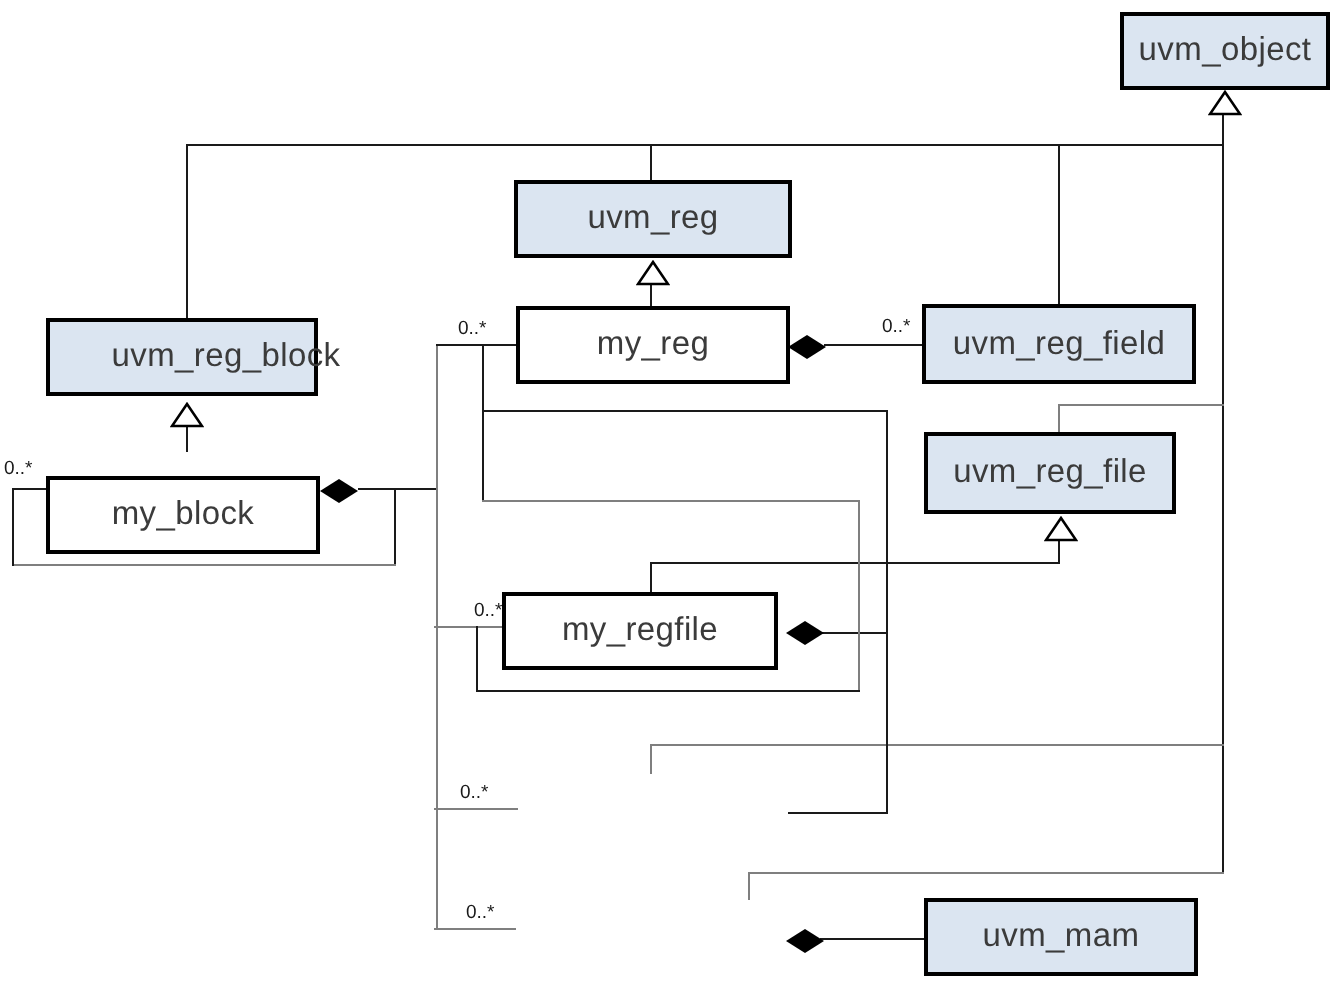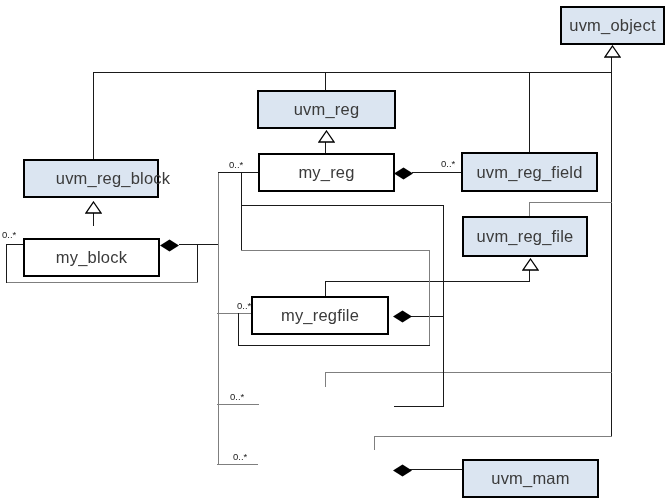--- a/index.html
+++ b/index.html
@@ -22,21 +22,21 @@
 <div id="canvas">
 
   <div class="node" style="left:560px;top:6px;width:105px;height:39px;">uvm_object</div>
   <div class="node" style="left:257px;top:90px;width:139px;height:39px;">uvm_reg</div>
   <div class="node" style="left:23px;top:159px;width:136px;height:39px;padding-left:44px;">uvm_reg_block</div>
   <div class="node" style="left:461px;top:152px;width:137px;height:40px;">uvm_reg_field</div>
   <div class="node user" style="left:258px;top:153px;width:137px;height:39px;">my_reg</div>
   <div class="node user" style="left:23px;top:238px;width:137px;height:39px;">my_block</div>
   <div class="node" style="left:462px;top:216px;width:126px;height:41px;">uvm_reg_file</div>
   <div class="node user" style="left:251px;top:296px;width:138px;height:39px;">my_regfile</div>
-  <div class="node" style="left:462px;top:459px;width:137px;height:39px;">uvm_mam</div>
+  <div class="node" style="left:462px;top:449px;width:137px;height:39px;">uvm_mam</div>
 
   <span class="mult" style="left:229px;top:160px;">0..*</span>
   <span class="mult" style="left:441px;top:159px;">0..*</span>
   <span class="mult" style="left:2px;top:230px;">0..*</span>
   <span class="mult" style="left:237px;top:301px;">0..*</span>
   <span class="mult" style="left:230px;top:392px;">0..*</span>
   <span class="mult" style="left:233px;top:452px;">0..*</span>
 <div class="hl k" style="left: 93px; top: 72px; width: 519px;"></div>
     <div class="vl k" style="left: 93px; top: 72px; height: 87px;"></div>
     <div class="vl k" style="left: 325px; top: 72px; height: 20px;"></div>

